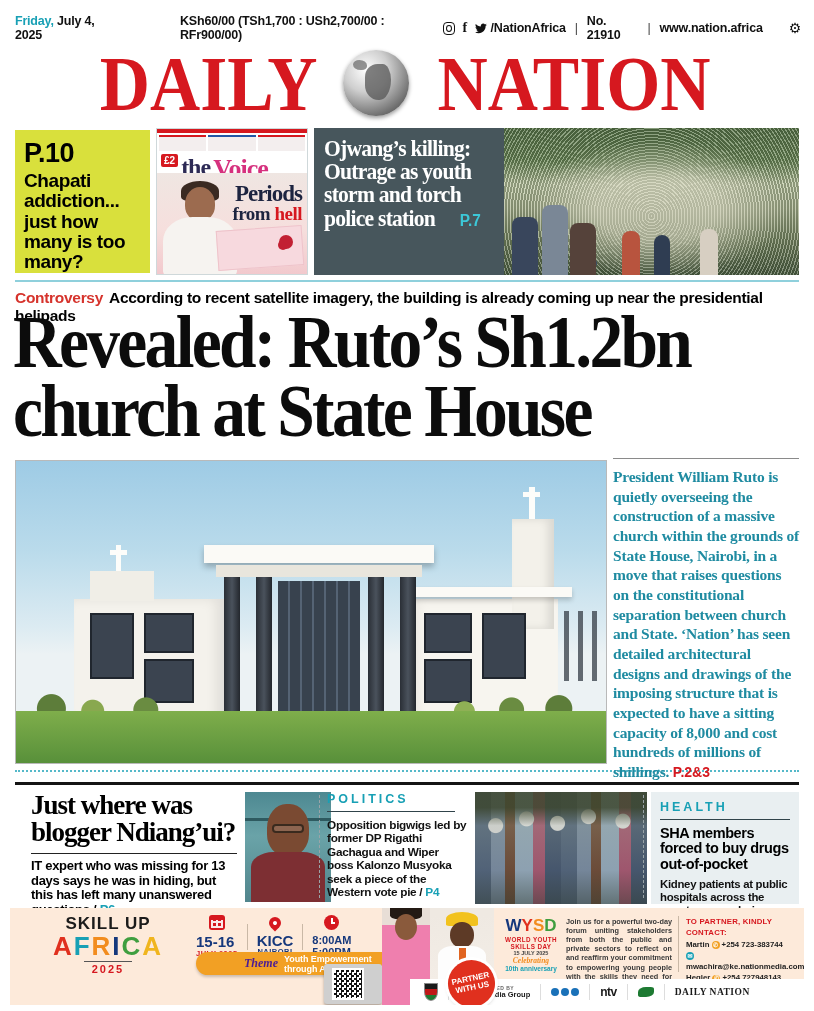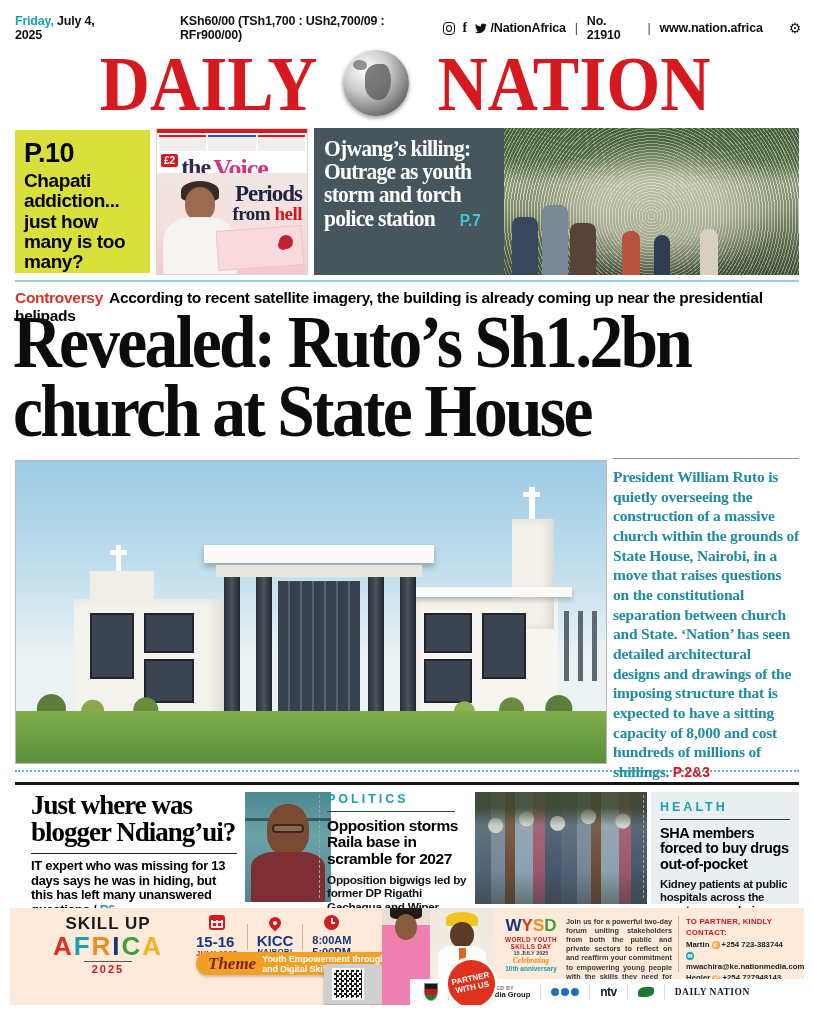--- a/index.html
+++ b/index.html
@@ -164,21 +164,21 @@
   .clock { width:15px; height:15px; border-radius:50%; background:#d6181f; position:relative; }
   .clock:before { content:""; position:absolute; left:7px; top:3px; width:2px; height:5px; background:#fff; }
   .clock:after { content:""; position:absolute; left:7px; top:7px; width:4px; height:2px; background:#fff; }
   .dmain { font-size:15px; font-weight:800; color:#16387c; line-height:.9; }
   .dsub { font-size:7.5px; font-weight:800; color:#d6181f; letter-spacing:.5px;text-align:center; }
   .dsub.b { color:#16387c; }
   .times { font-size:11px; font-weight:800; color:#16387c; line-height:1.05; }
 
   .themepill { position:absolute; left:186px; top:44px; width:218px; height:23px; background:#f2a024; border-radius:13px;
                display:flex; align-items:center; gap:6px; padding:0 12px; box-shadow:0 2px 3px rgba(0,0,0,.2); }
-  .themepill .tl { font-family:"Liberation Serif",serif; font-style:italic; font-weight:bold; color:#7f1d1d; font-size:17px; }
+  .themepill .tl { font-family:"Liberation Serif",serif; font-style:italic; font-weight:bold; color:#4c1d95; font-size:12px;margin-left:36px; }
   .themepill .tt { color:#fff; font-size:9px; font-weight:bold; letter-spacing:-0.1px; }
 
   .laptop { position:absolute; left:314px; top:56px; width:58px; height:40px; background:#cfcfcf; border-radius:3px; box-shadow:0 2px 3px rgba(0,0,0,.3); }
   .qr { position:absolute; left:322px; top:60px; width:32px; height:32px; background:#fff; border:2px solid #fff;
         background-image:repeating-conic-gradient(#111 0% 25%, #fff 0% 50%); background-size:5px 5px; }
 
   .bwoman { position:absolute; left:372px; top:0; width:50px; height:97px; background:linear-gradient(180deg,#e8ded6 0 18%, #ef7fae 18% 100%); }
   .bwoman .face { position:absolute; left:13px; top:6px; width:22px; height:26px; background:#8a5a3c; border-radius:50%; }
   .bwoman .hair { position:absolute; left:8px; top:0; width:32px; height:12px; background:#241a14; border-radius:0 0 40% 40%; }
 
@@ -219,21 +219,21 @@
   .dn { font-family:"Liberation Serif",serif; font-size:9.5px; font-weight:bold; color:#1a1a1a; letter-spacing:.5px; }
   .lsep { width:1px; height:16px; background:#ddd; }
 </style>
 </head>
 <body>
 
 <div class="page">
 
   <div class="topbar">
     <span><span class="day">Friday,</span><span> July 4, 2025</span></span>
-    <span class="price">KSh60/00 (TSh1,700 : USh2,700/09 : RFr900/00)</span>
+    <span class="price">KSh60/00 (TSh1,700 : USh2,700/00 : RFr900/00)</span>
     <span class="social">
       <span class="soc-ic ig"></span>
       <span class="soc-ic fb">f</span>
       <svg class="soc-ic" width="14" height="12" viewBox="0 0 24 20">
           <path fill="#111" d="M24 2.4c-.9.4-1.8.7-2.8.8 1-.6 1.8-1.6 2.1-2.7-.9.6-2 1-3.1 1.2C19.3.7 18 0 16.6 0c-2.7 0-4.9 2.2-4.9 4.9 0 .4 0 .8.1 1.1C7.7 5.8 4.1 3.9 1.7.9 1.2 1.7 1 2.5 1 3.4c0 1.7.9 3.2 2.2 4.1-.8 0-1.6-.2-2.2-.6v.1c0 2.4 1.7 4.4 3.9 4.8-.4.1-.8.2-1.3.2-.3 0-.6 0-.9-.1.6 2 2.4 3.4 4.6 3.4-1.7 1.3-3.8 2.1-6.1 2.1H0c2.2 1.4 4.8 2.2 7.5 2.2 9.1 0 14-7.5 14-14v-.6c1-.7 1.8-1.6 2.5-2.6z"></path>
         </svg>
       <span>/NationAfrica</span>
       <span class="sep">|</span>
       <span>No. 21910</span>
       <span class="sep">|</span>
@@ -350,21 +350,20 @@
         <span class="glasses"></span>
         <span class="body"></span>
       </div>
     </div>
 
     <span class="vd" style="left:304px;"></span>
 
     <div class="politics">
       <div class="kicker">POLITICS</div>
       <div class="krule"></div>
-      <h3>Opposition storms Raila base in scramble for 2027</h3>
       <div class="sub">
         <span>Opposition bigwigs led by former DP Rigathi Gachagua and Wiper boss Kalonzo Musyoka seek a piece of the Western vote pie / </span><span class="pgref">P4</span>
       </div>
       <div class="polphoto"></div>
     </div>
 
     <span class="vd" style="left:628px;"></span>
 
     <div class="health">
       <div class="kicker">HEALTH</div>

